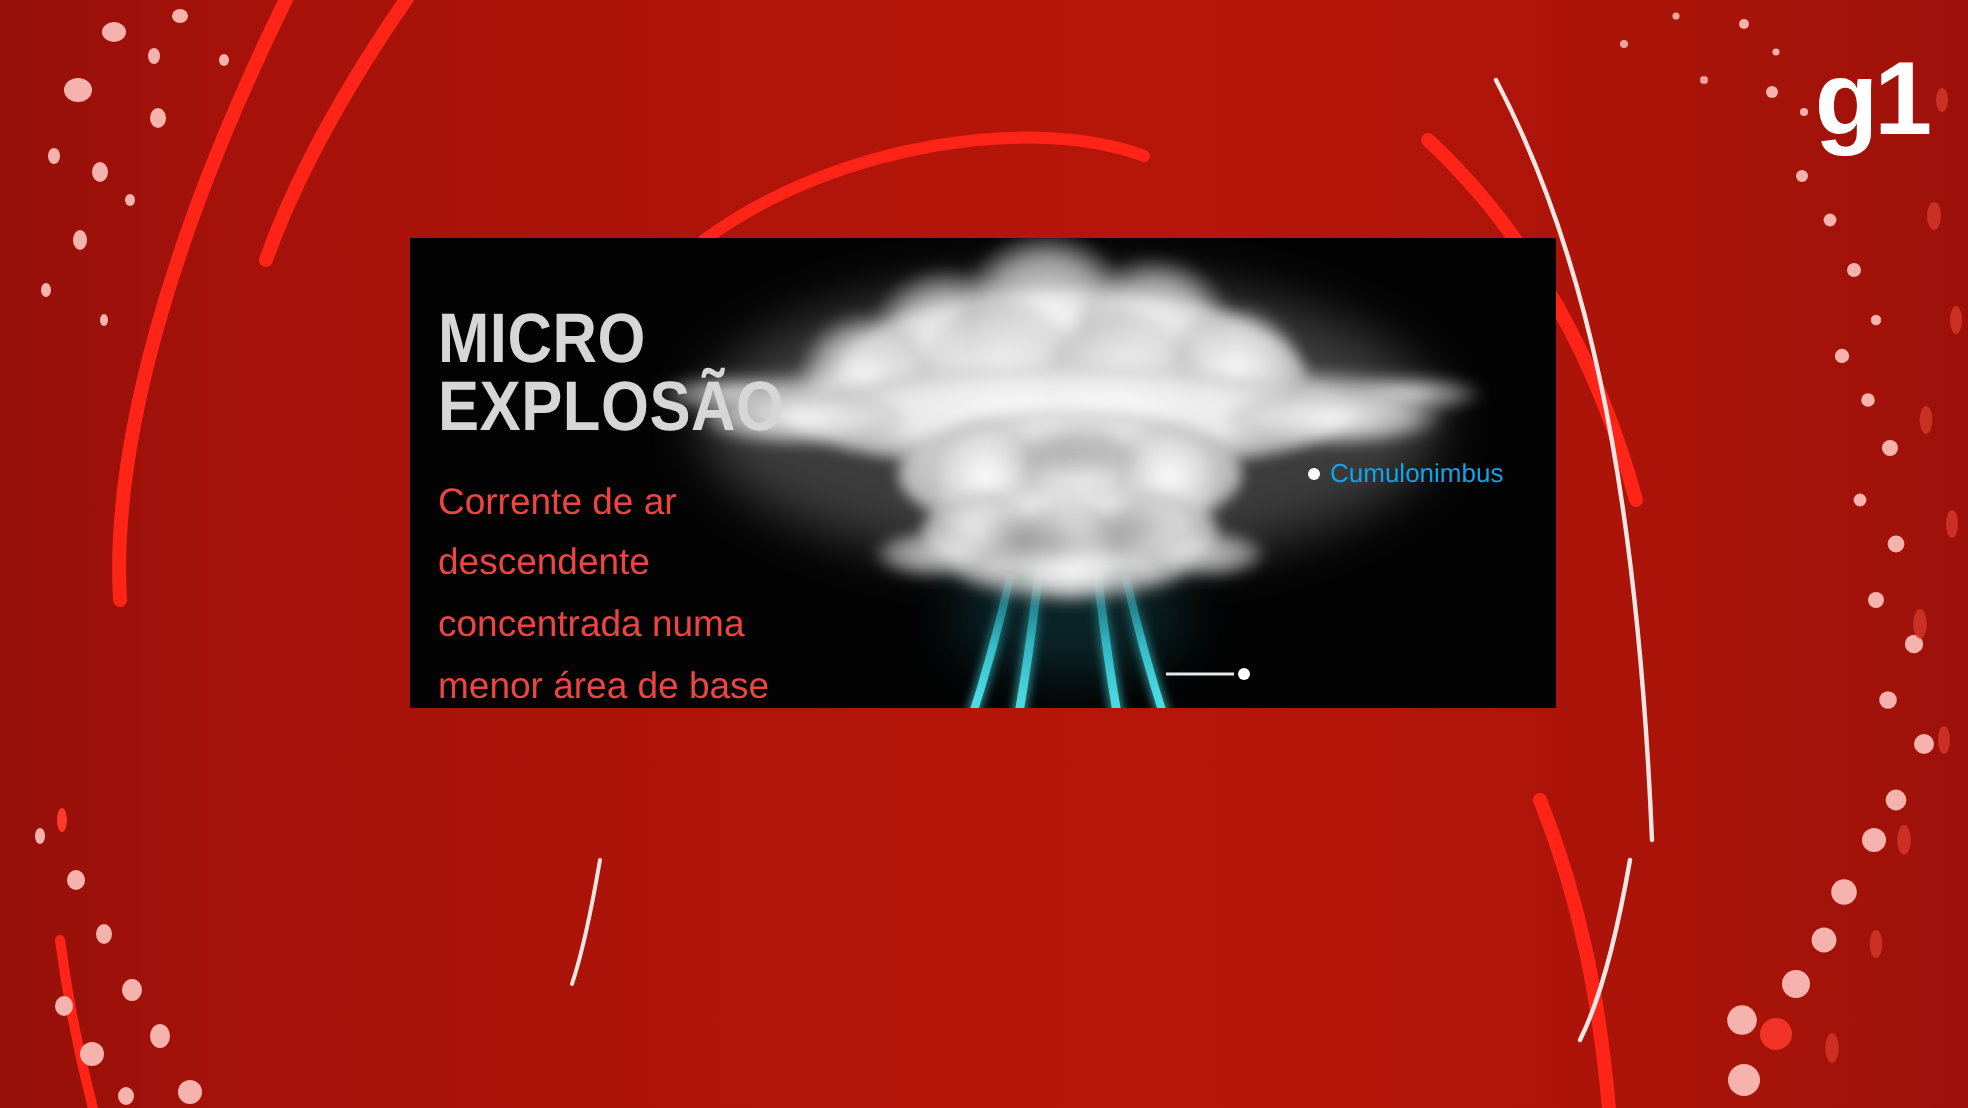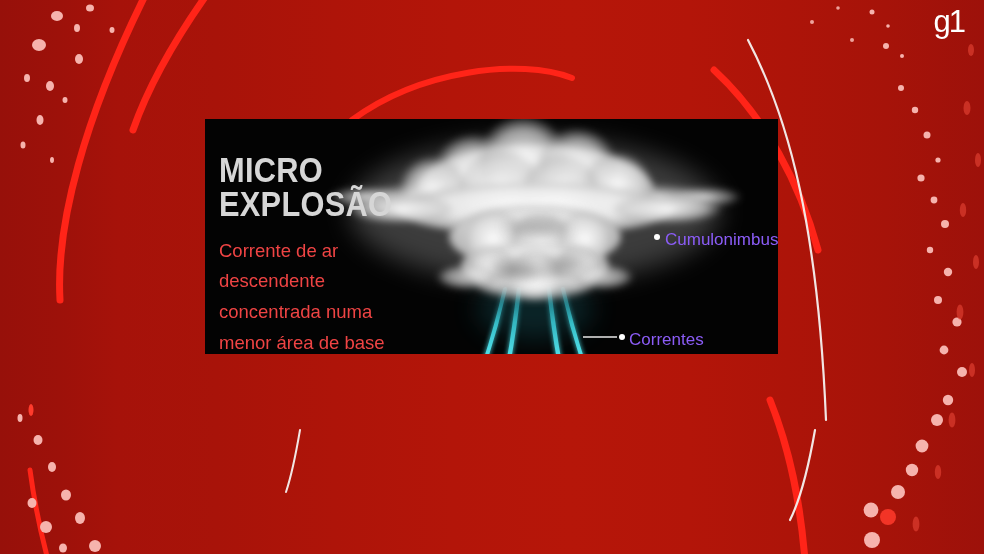--- a/index.html
+++ b/index.html
@@ -23,24 +23,24 @@
   
   #bg-deco {
     position:absolute; left:0; top:0;
     width:984px; height:554px;
     pointer-events:none;
   }
 
   
   #g1-logo {
     position:absolute;
-    right:20px; top:6px;
+    right:20px; top:24px;
     color:#ffffff;
-    font-size:31px;
-    font-weight:normal;
+    font-size:52px;
+    font-weight:bold;
     font-family:"Liberation Sans", sans-serif;
     letter-spacing:-2px;
     line-height:1;
     z-index:6;
   }
 
   
   #panel {
     position:absolute;
     left:205px; top:119px;
@@ -80,22 +80,22 @@
   
   #diagram-art {
     position:absolute;
     left:0; top:0;
     width:573px; height:317px;
   }
 
   
   .callout {
     position:absolute;
-    color:#8b5cf6;
-    font-size:17px;
+    color:#0ea5e9;
+    font-size:13px;
     line-height:1.28;
     white-space:pre-line;
     z-index:6;
   }
   #callout-cumulonimbus { left:460px; top:110px; }
   #callout-correntes    { left:424px; top:210px; }
 
   .callout-dot {
     position:absolute;
     width:6px; height:6px;
@@ -339,18 +339,16 @@
 descendente
 concentrada numa
 menor área de base
 da nuvem</div>
     </div>
 
     <div class="callout-dot" id="dot-cumulonimbus"></div>
     <div class="callout" id="callout-cumulonimbus">Cumulonimbus</div>
 
     <div class="callout-dot" id="dot-correntes"></div>
-    <div class="callout" id="callout-correntes">Correntes
-de ar descendente</div>
 
   </div>
 
 </div>
 
 </body></html>

